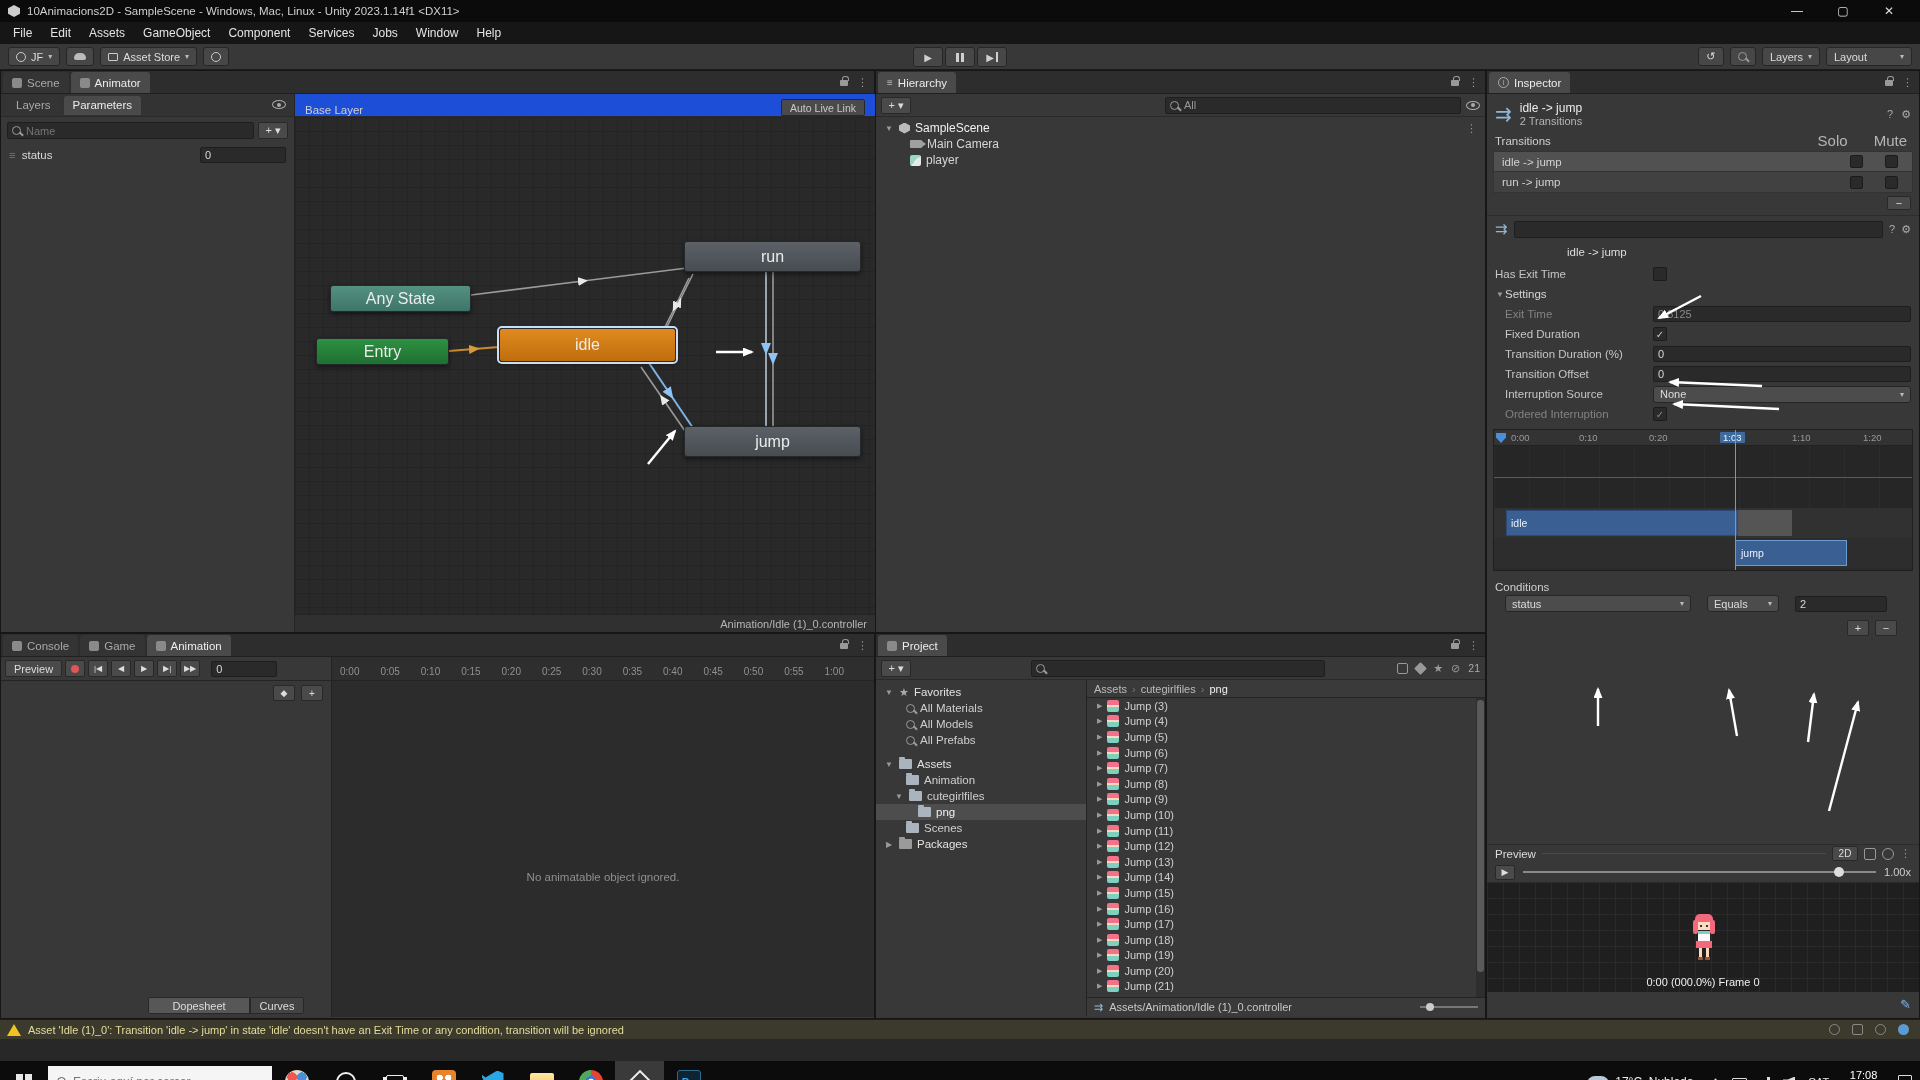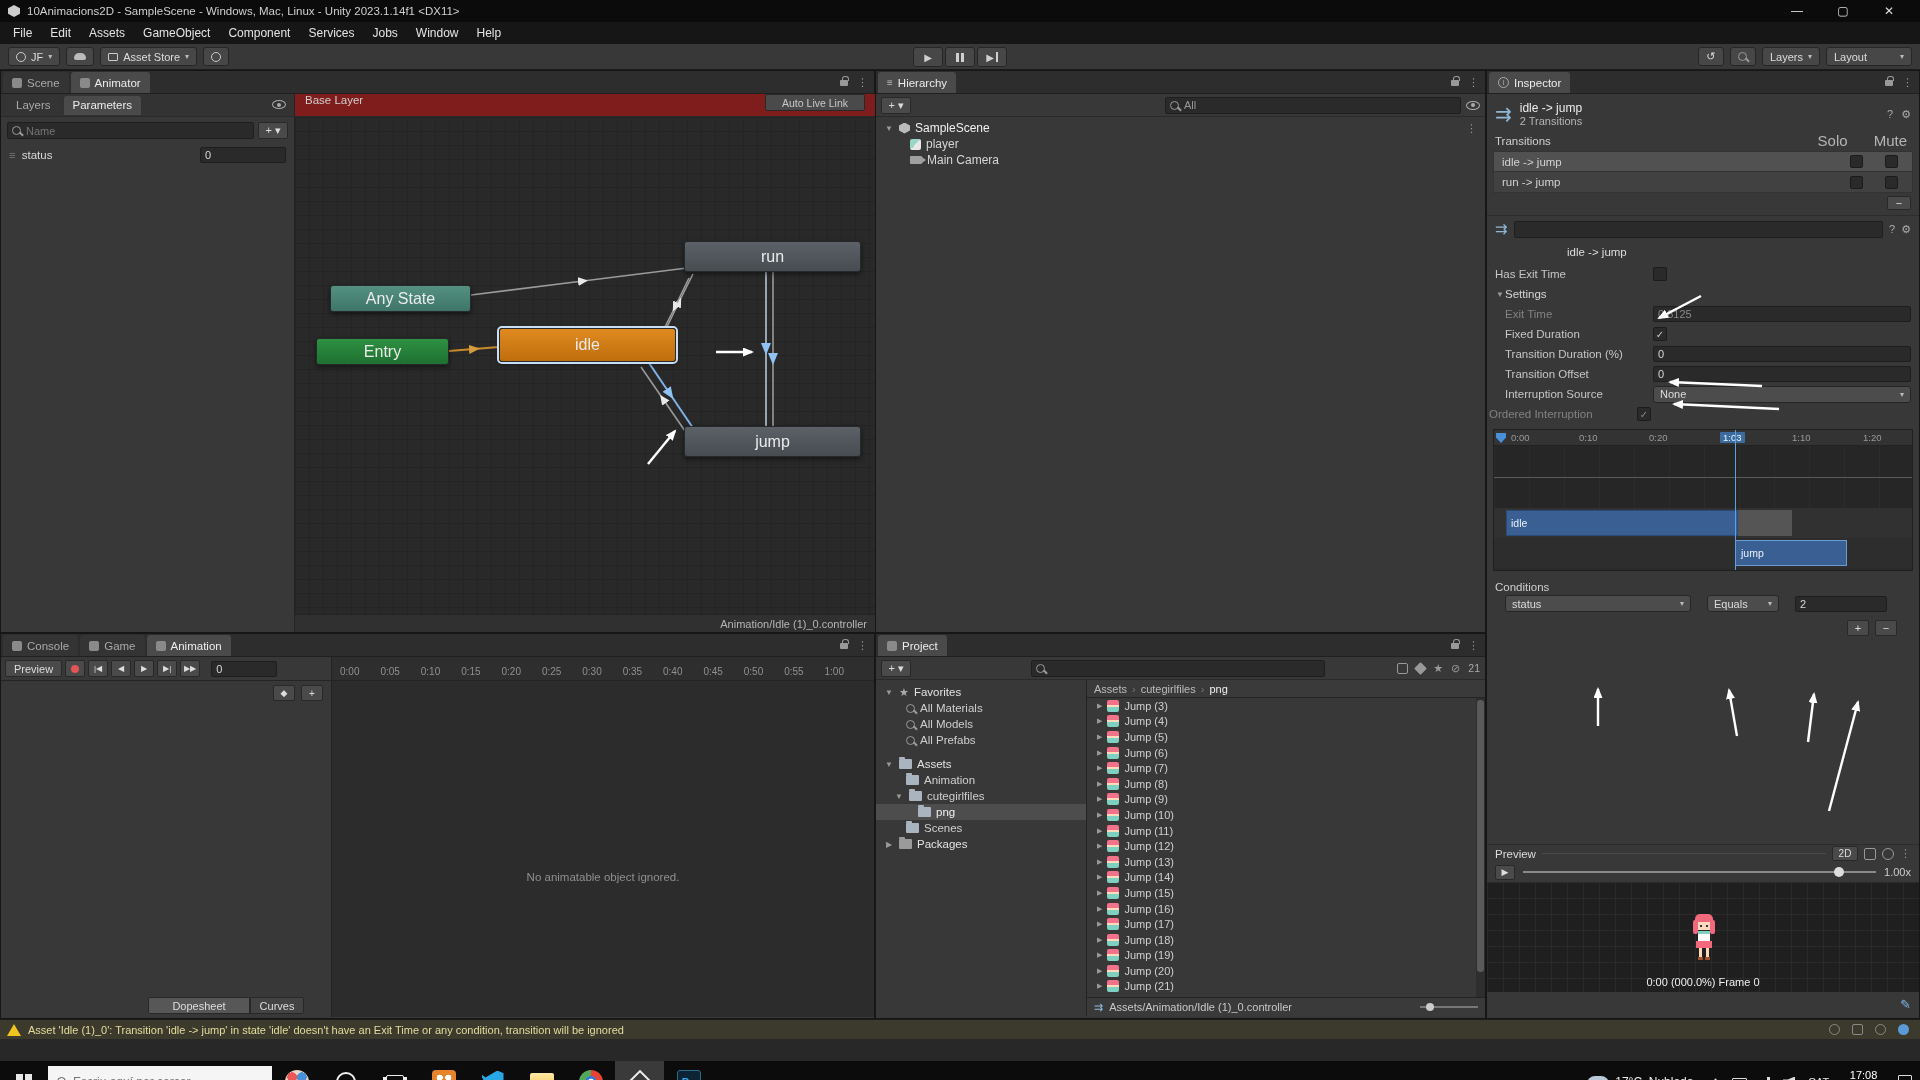--- a/index.html
+++ b/index.html
@@ -184,23 +184,23 @@
           <span class="flatbtn" style="width:30px;height:17px">+ ▾</span>
         </div>
         <div class="irow" style="height:22px;padding:0 8px">
           <span style="color:#777;margin-right:6px">≡</span>
           <span style="color:#D8D8D8">status</span>
           <input class="tfield" style="margin-left: auto; width: 86px;" value="0">
         </div>
       </div>
 
       <div style="position:absolute;left:294px;top:0;width:580px;height:538px">
-        <div style="height:23px;background:#7f1d1d;border-bottom:1px solid #2A2A2A;display:flex;align-items:flex-start;padding:0 10px">
+        <div style="height:23px;background:#1d4ed8;border-bottom:1px solid #2A2A2A;display:flex;align-items:flex-end;padding:0 10px">
           <span style="font-size:11.5px;color:#CFCFCF">Base Layer</span>
-          <span class="flatbtn" style="margin-left:auto;height:17px;padding:0 16px;font-size:10.5px;color:#C8C8C8">Auto Live Link</span>
+          <span class="flatbtn" style="margin-left:auto;height:17px;padding:0 8px;font-size:10.5px;color:#C8C8C8">Auto Live Link</span>
         </div>
         <div class="graph-canvas">
           <svg width="580" height="515" style="position:absolute;left:0;top:0">
             <defs>
               <marker id="gm-wa" markerUnits="userSpaceOnUse" markerWidth="11" markerHeight="10" refX="5" refY="4.5" orient="auto">
                   <path d="M0,0 L10,4.5 L0,9 z" fill="#E8E8E8"></path>
                 </marker>
               <marker id="gm-ba" markerUnits="userSpaceOnUse" markerWidth="13" markerHeight="11" refX="6" refY="5" orient="auto">
                   <path d="M0,0 L12,5 L0,10 z" fill="#8FC3F5"></path>
                 </marker>
@@ -260,26 +260,26 @@
       <span class="i-eye"></span>
     </div>
     <div style="padding-top:3px">
       <div class="h-row" style="padding-left:8px">
         <span class="caret8">▼</span>
           <span class="i-cube"></span>
         <span style="color:#F0F0F0">SampleScene</span>
         <span style="margin-left:auto;margin-right:8px" class="i-dots">⋮</span>
       </div>
       <div class="h-row" style="padding-left:34px">
+        <span class="i-cam"></span>
+        <span>Main Camera</span>
+      </div>
+      <div class="h-row" style="padding-left:34px">
         <span class="i-player"></span>
         <span>player</span>
-      </div>
-      <div class="h-row" style="padding-left:34px">
-        <span class="i-cam"></span>
-        <span>Main Camera</span>
       </div>
     </div>
   </div>
 
   <div class="panel" style="left:1486px;top:70px;width:434px;height:949px;display:flex;flex-direction:column">
     <div class="tabbar" style="flex:none">
       <span class="tab active">
           <span style="width:11px;height:11px;border:1.3px solid #AAA;border-radius:50%;display:inline-flex;align-items:center;justify-content:center;font-size:8px;color:#AAA">i</span>
           <span>Inspector</span>
         </span>
@@ -371,21 +371,21 @@
       </div>
     <div class="irow" style="padding-left:18px;flex:none">
         <span class="ilabel" style="width:148px">Interruption Source</span>
         <span class="ictrl">
           <span class="dd" style="width:100%">
             <span>None</span>
             <span class="caret">▾</span>
           </span>
         </span>
       </div>
-    <div class="irow" style="padding-left:2px;flex:none">
+    <div class="irow" style="padding-left:18px;flex:none">
         <span class="ilabel dim" style="width:148px">Ordered Interruption</span>
         <span class="ictrl">
           <span class="cb dim">✓</span>
         </span>
       </div>
 
     <div style="margin:5px 6px 0 6px;height:142px;background:#2B2B2B;border:1px solid #1F1F1F;position:relative;flex:none;overflow:hidden">
       <div style="position:absolute;left:0;top:0;right:0;height:16px;background:#333;border-bottom:1px solid #222">
         <span style="position:absolute;left:2px;top:3px;width:10px;height:10px;background:#4A90D9;clip-path:polygon(0 0,100% 0,100% 45%,50% 100%,0 45%)"></span>
         <span class="tl-tick" style="left:17px">0:00</span>

